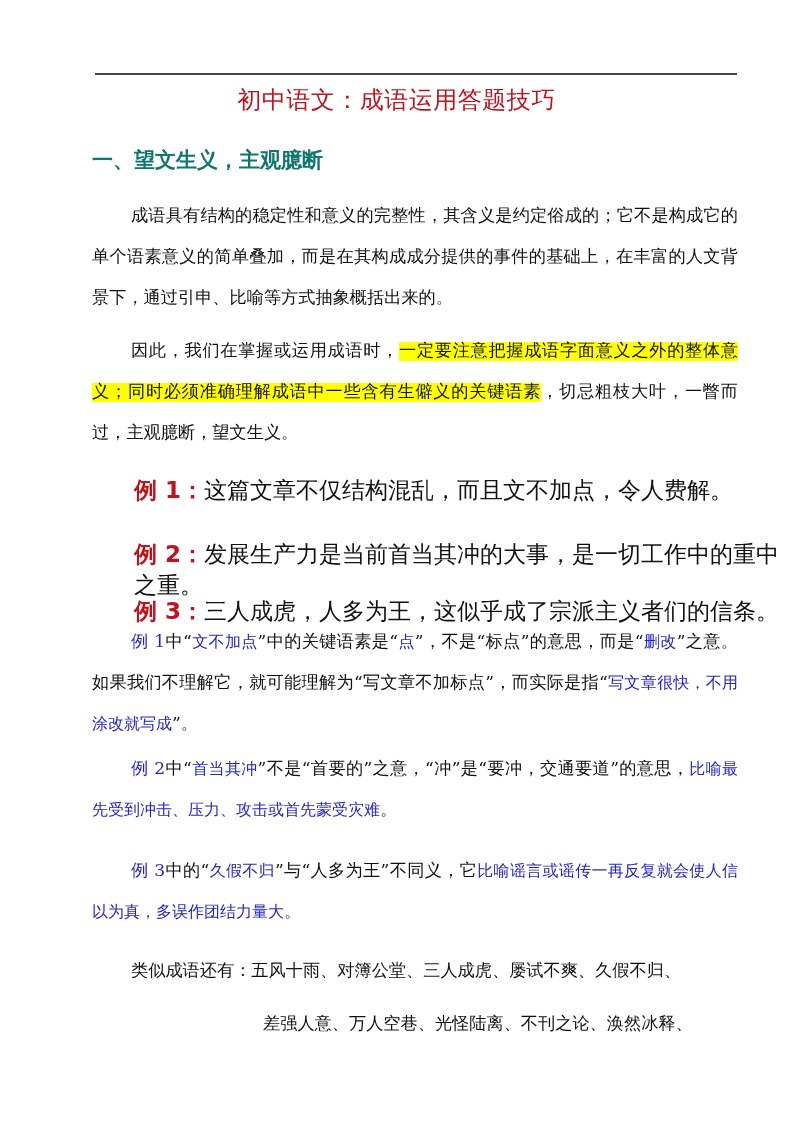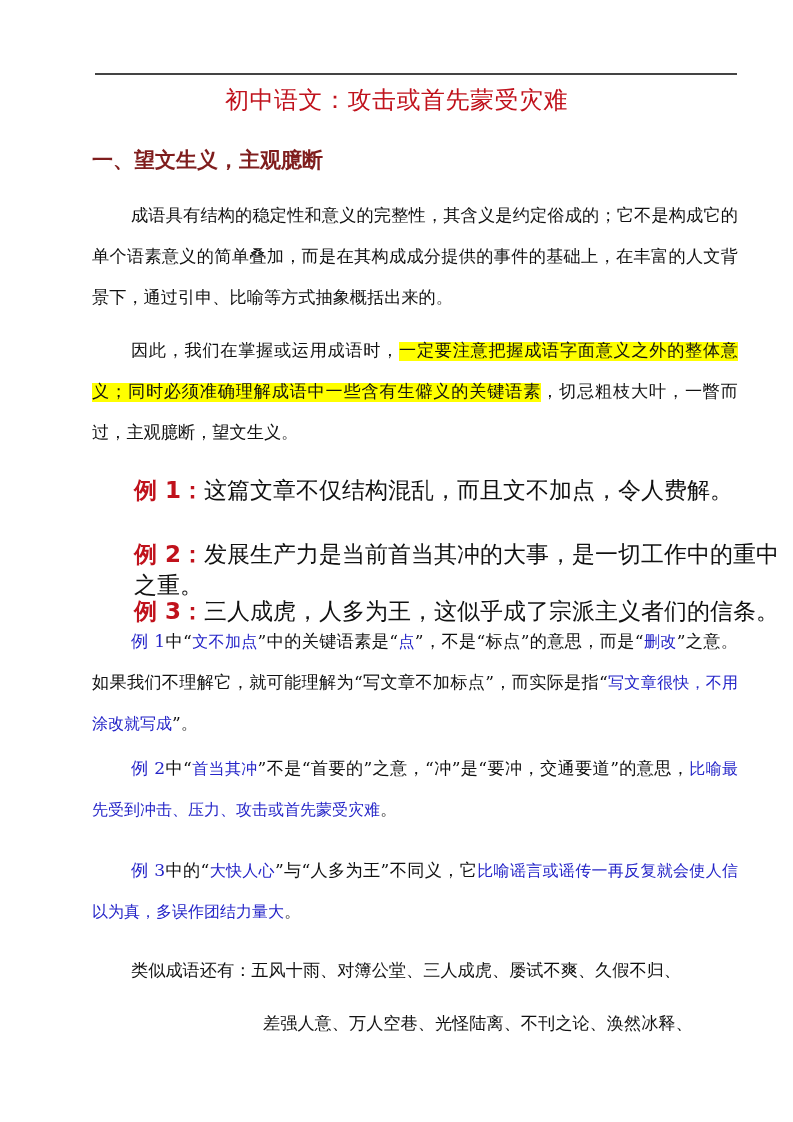--- a/index.html
+++ b/index.html
@@ -2,47 +2,47 @@
 <html><head>
 <meta charset="utf-8">
 <style>
   html, body { margin: 0; padding: 0; background: #ffffff; }
   body { width: 793px; height: 1122px; position: relative; overflow: hidden;
          font-family: "DejaVu Serif", "Liberation Serif", serif; color: #111; }
   .rule { position: absolute; left: 95px; top: 73px; width: 642px; height: 2px; background: #444; }
   .title { position: absolute; left: 0; width: 793px; top: 84px; text-align: center;
            font-size: 24px; color: #c0121c; letter-spacing: 0.5px;
            font-family: "DejaVu Sans", "Liberation Sans", sans-serif; }
-  .h1 { position: absolute; left: 92px; top: 146px; font-size: 21px; color: #7f1d1d;
+  .h1 { position: absolute; left: 92px; top: 146px; font-size: 21px; color: #0f766e;
         font-weight: bold; font-family: "DejaVu Sans", "Liberation Sans", sans-serif; }
   .para { position: absolute; left: 92px; width: 646px; font-size: 17.2px; line-height: 41px;
           text-align: justify; text-align-last: left; }
   .indent { text-indent: 39px; }
   .hl { background: #ffff00; }
   .blue { color: #2424c8; }
   .blue-k { color: #2424c8; font-family: "DejaVu Sans", "Liberation Sans", sans-serif; font-size: 16px; }
   .ex-label { color: #c0121c; font-weight: bold; font-family: "DejaVu Sans", "Liberation Sans", sans-serif; }
   .ex { position: absolute; left: 134px; font-size: 23px; font-family: "DejaVu Sans", "Liberation Sans", sans-serif; }
   .line { position: absolute; font-size: 17.2px; }
 </style>
 </head>
 <body>
 
 <div class="rule"></div>
-<div class="title">初中语文：攻击或首先蒙受灾难</div>
+<div class="title">初中语文：成语运用答题技巧</div>
 <div class="h1">一、望文生义，主观臆断</div>
 
 <div class="para indent" style="top:195px;">成语具有结构的稳定性和意义的完整性，其含义是约定俗成的；它不是构成它的单个语素意义的简单叠加，而是在其构成成分提供的事件的基础上，在丰富的人文背景下，通过引申、比喻等方式抽象概括出来的。</div>
 
 <div class="para indent" style="top:331px;font-family:Liberation Mono, monospace;"><span>因此，我们在掌握或运用成语时，</span><span class="hl">一定要注意把握成语字面意义之外的整体意义；同时必须准确理解成语中一些含有生僻义的关键语素</span><span>，切忌粗枝大叶，一瞥而过，主观臆断，望文生义。</span></div>
 
 <div class="ex" style="top:475px;"><span class="ex-label">例 1：</span><span>这篇文章不仅结构混乱，而且文不加点，令人费解。</span></div>
 <div class="ex" style="top:539px;"><span class="ex-label">例 2：</span><span>发展生产力是当前首当其冲的大事，是一切工作中的重中之重。</span></div>
 <div class="ex" style="top:596px;"><span class="ex-label">例 3：</span><span>三人成虎，人多为王，这似乎成了宗派主义者们的信条。</span></div>
 
 <div class="para indent" style="top:621px;"><span class="blue">例 1</span><span>中“</span><span class="blue-k">文不加点</span><span>”中的关键语素是“</span><span class="blue-k">点</span><span>”，不是“标点”的意思，而是“</span><span class="blue-k">删改</span><span>”之意。如果我们不理解它，就可能理解为“写文章不加标点”，而实际是指“</span><span class="blue-k">写文章很快，不用涂改就写成</span><span>”。</span></div>
 
 <div class="para indent" style="top:748px;"><span class="blue">例 2</span><span>中“</span><span class="blue-k">首当其冲</span><span>”不是“首要的”之意，“冲”是“要冲，交通要道”的意思，</span><span class="blue-k">比喻最先受到冲击、压力、攻击或首先蒙受灾难</span><span>。</span></div>
 
-<div class="para indent" style="top:850px;"><span class="blue">例 3</span><span>中的“</span><span class="blue-k">大快人心</span><span>”与“人多为王”不同义，它</span><span class="blue-k">比喻谣言或谣传一再反复就会使人信以为真，多误作团结力量大</span><span>。</span></div>
+<div class="para indent" style="top:850px;"><span class="blue">例 3</span><span>中的“</span><span class="blue-k">久假不归</span><span>”与“人多为王”不同义，它</span><span class="blue-k">比喻谣言或谣传一再反复就会使人信以为真，多误作团结力量大</span><span>。</span></div>
 
 <div class="line" style="left:131px; top:958px;"><span>类似成语还有：</span><span>五风十雨、对簿公堂、三人成虎、屡试不爽、久假不归、</span></div>
 <div class="line" style="left:263px; top:1011px;">差强人意、万人空巷、光怪陆离、不刊之论、涣然冰释、</div>
 
 </body></html>

